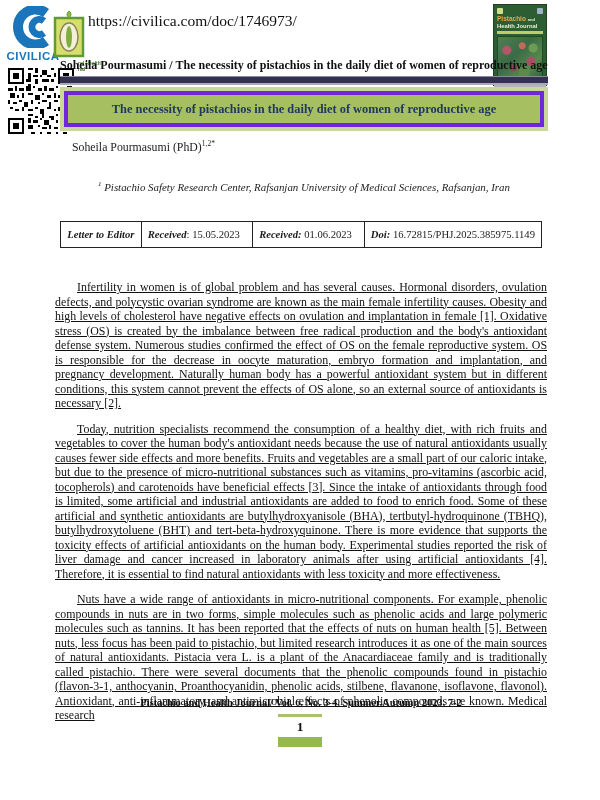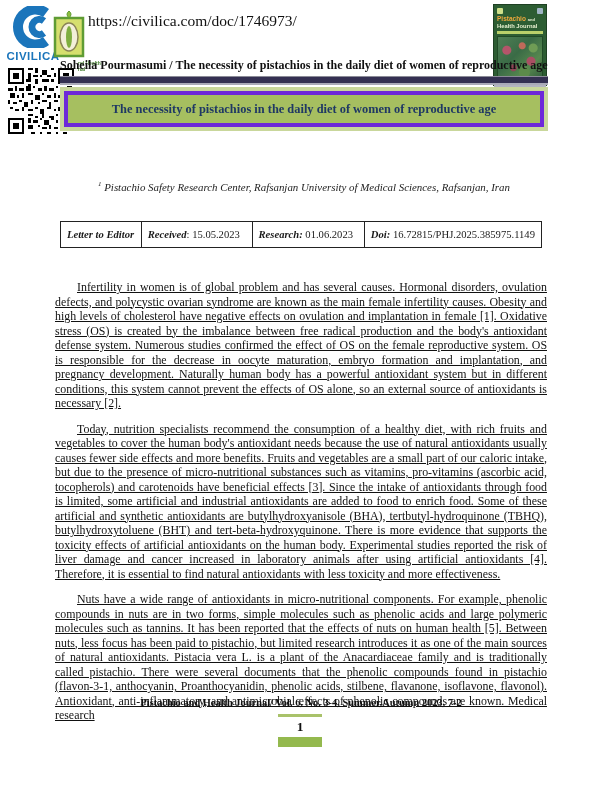--- a/index.html
+++ b/index.html
@@ -56,21 +56,21 @@
   .affiliations{position:absolute;left:70px;top:178px;width:468px;text-align:center;
         font-style:italic;font-size:10.9px;color:#222;}
   .affiliations .affil{margin-bottom:7px;line-height:13.5px;}
   .affiliations sup{font-size:7px;font-style:italic;}
 
   
   .info-table{position:absolute;left:60px;top:221px;width:482px;border-collapse:collapse;
         font-size:10.6px;}
   .info-table td{border:1.3px solid #222;padding:7px 6px;white-space:nowrap;}
   .info-table .lbl{font-weight:bold;font-style:italic;}
-  .info-table td.c1{width:17%;}
+  .info-table td.c1{width:17%;text-align:center;}
   .info-table td.c2{width:25%;}
   .info-table td.c3{width:25%;}
   .info-table td.c4{width:33%;}
 
   
   .body-text{position:absolute;left:55px;top:280px;width:492px;font-size:11.9px;
         line-height:14.5px;text-align:justify;color:#111;text-decoration:underline;}
   .body-text p{margin:0 0 11px 0;text-indent:22px;}
 
   
@@ -224,33 +224,36 @@
   <div class="running-head">Soheila Pourmasumi / The necessity of pistachios in the daily diet of women of reproductive age</div>
 
   <div class="navy-bar"></div>
 
   <div class="title-box-outer">
     <div class="title-box-inner">
       <div class="paper-title">The necessity of pistachios in the daily diet of women of reproductive age</div>
     </div>
   </div>
 
+  <div class="author-line">
+    <span>Soheila Pourmasumi (PhD)</span><sup>1,2*</sup>
+  </div>
 
   <div class="affiliations">
     <div class="affil">
       <sup>1</sup><span> Pistachio Safety Research Center, Rafsanjan University of Medical Sciences, Rafsanjan, Iran</span>
     </div>
   </div>
 
   <table class="info-table">
     <tbody>
         <tr>
       <td class="c1 lbl">Letter to Editor</td>
       <td class="c2"><span class="lbl">Received</span><span>: 15.05.2023</span></td>
-      <td class="c3"><span class="lbl">Research:</span><span> 01.06.2023</span></td>
+      <td class="c3"><span class="lbl">Received:</span><span> 01.06.2023</span></td>
       <td class="c4"><span class="lbl">Doi:</span><span> 16.72815/PHJ.2025.385975.1149</span></td>
     </tr>
   </tbody>
     </table>
 
   <div class="body-text">
     <p>Infertility in women is of global problem and has several causes. Hormonal disorders, ovulation defects, and polycystic ovarian syndrome are known as the main female infertility causes. Obesity and high levels of cholesterol have negative effects on ovulation and implantation in female [1]. Oxidative stress (OS) is created by the imbalance between free radical production and the body's antioxidant defense system. Numerous studies confirmed the effect of OS on the female reproductive system. OS is responsible for the decrease in oocyte maturation, embryo formation and implantation, and pregnancy development. Naturally human body has a powerful antioxidant system but in different conditions, this system cannot prevent the effects of OS alone, so an external source of antioxidants is necessary [2].</p>
     <p>Today, nutrition specialists recommend the consumption of a healthy diet, with rich fruits and vegetables to cover the human body's antioxidant needs because the use of natural antioxidants usually causes fewer side effects and more benefits. Fruits and vegetables are a small part of our caloric intake, but due to the presence of micro-nutritional substances such as vitamins, pro-vitamins (ascorbic acid, tocopherols) and carotenoids have beneficial effects [3]. Since the intake of antioxidants through food is limited, some artificial and industrial antioxidants are added to food to enrich food. Some of these artificial and synthetic antioxidants are butylhydroxyanisole (BHA), tertbutyl-hydroquinone (TBHQ), butylhydroxytoluene (BHT) and tert-beta-hydroxyquinone. There is more evidence that supports the toxicity effects of artificial antioxidants on the human body. Experimental studies reported the risk of liver damage and cancer increased in laboratory animals after using artificial antioxidants [4]. Therefore, it is essential to find natural antioxidants with less toxicity and more effectiveness.</p>
     <p>Nuts have a wide range of antioxidants in micro-nutritional components. For example, phenolic compounds in nuts are in two forms, simple molecules such as phenolic acids and large polymeric molecules such as tannins. It has been reported that the effects of nuts on human health [5]. Between nuts, less focus has been paid to pistachio, but limited research introduces it as one of the main sources of natural antioxidants. Pistacia vera L. is a plant of the Anacardiaceae family and is traditionally called pistachio. There were several documents that the phenolic compounds found in pistachio (flavon-3-1, anthocyanin, Proanthocyanidin, phenolic acids, stilbene, flavanone, isoflavone, flavonol). Antioxidant, anti-inflammatory, and antimicrobial effects of phenolic compounds are known. Medical research</p>
   </div>

